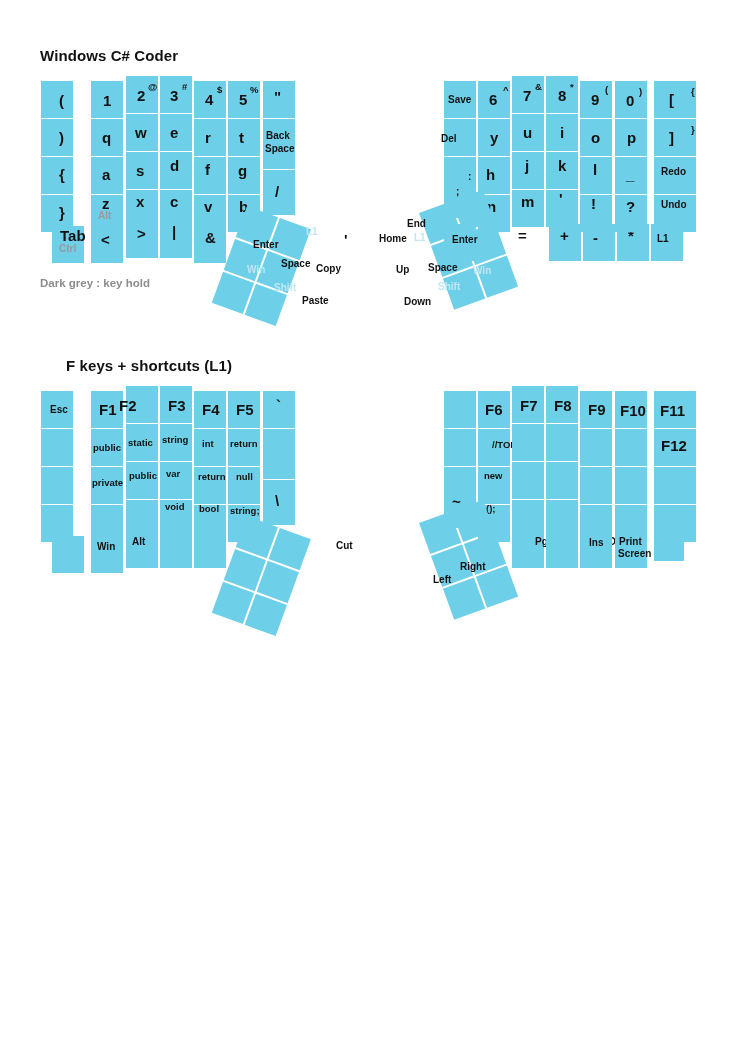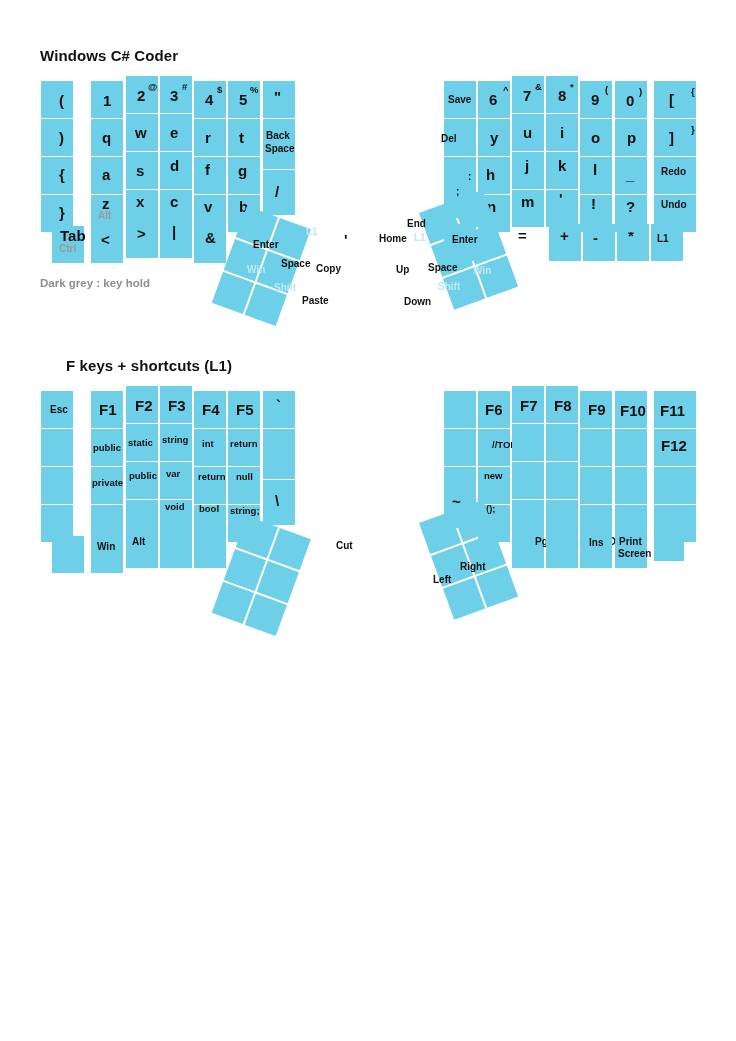--- a/index.html
+++ b/index.html
@@ -245,21 +245,21 @@
   <div class="lbl" style="left:99px;top:402px;">F1</div>
   <div class="key" style="left:91px;top:429px;width:32px;height:37px;"></div>
   <div class="lbl xs" style="left:93px;top:443px;">public</div>
   <div class="key" style="left:91px;top:467px;width:32px;height:37px;"></div>
   <div class="lbl xs" style="left:92px;top:478px;">private</div>
   <div class="key" style="left:91px;top:505px;width:32px;height:37px;"></div>
   <div class="key" style="left:91px;top:536px;width:32px;height:37px;"></div>
   <div class="lbl sm" style="left:97px;top:542px;">Win</div>
 
   <div class="key" style="left:126px;top:386px;width:32px;height:37px;"></div>
-  <div class="lbl" style="left:135px;top:398px;">F2</div>
+  <div class="lbl" style="left:119px;top:398px;">F2</div>
   <div class="key" style="left:126px;top:424px;width:32px;height:37px;"></div>
   <div class="lbl xs" style="left:128px;top:438px;">static</div>
   <div class="key" style="left:126px;top:462px;width:32px;height:37px;"></div>
   <div class="lbl xs" style="left:129px;top:471px;">public</div>
   <div class="key" style="left:126px;top:500px;width:32px;height:37px;"></div>
   <div class="key" style="left:126px;top:531px;width:32px;height:37px;"></div>
   <div class="lbl sm" style="left:132px;top:537px;">Alt</div>
 
   <div class="key" style="left:160px;top:386px;width:32px;height:37px;"></div>
   <div class="lbl" style="left:168px;top:398px;">F3</div>

